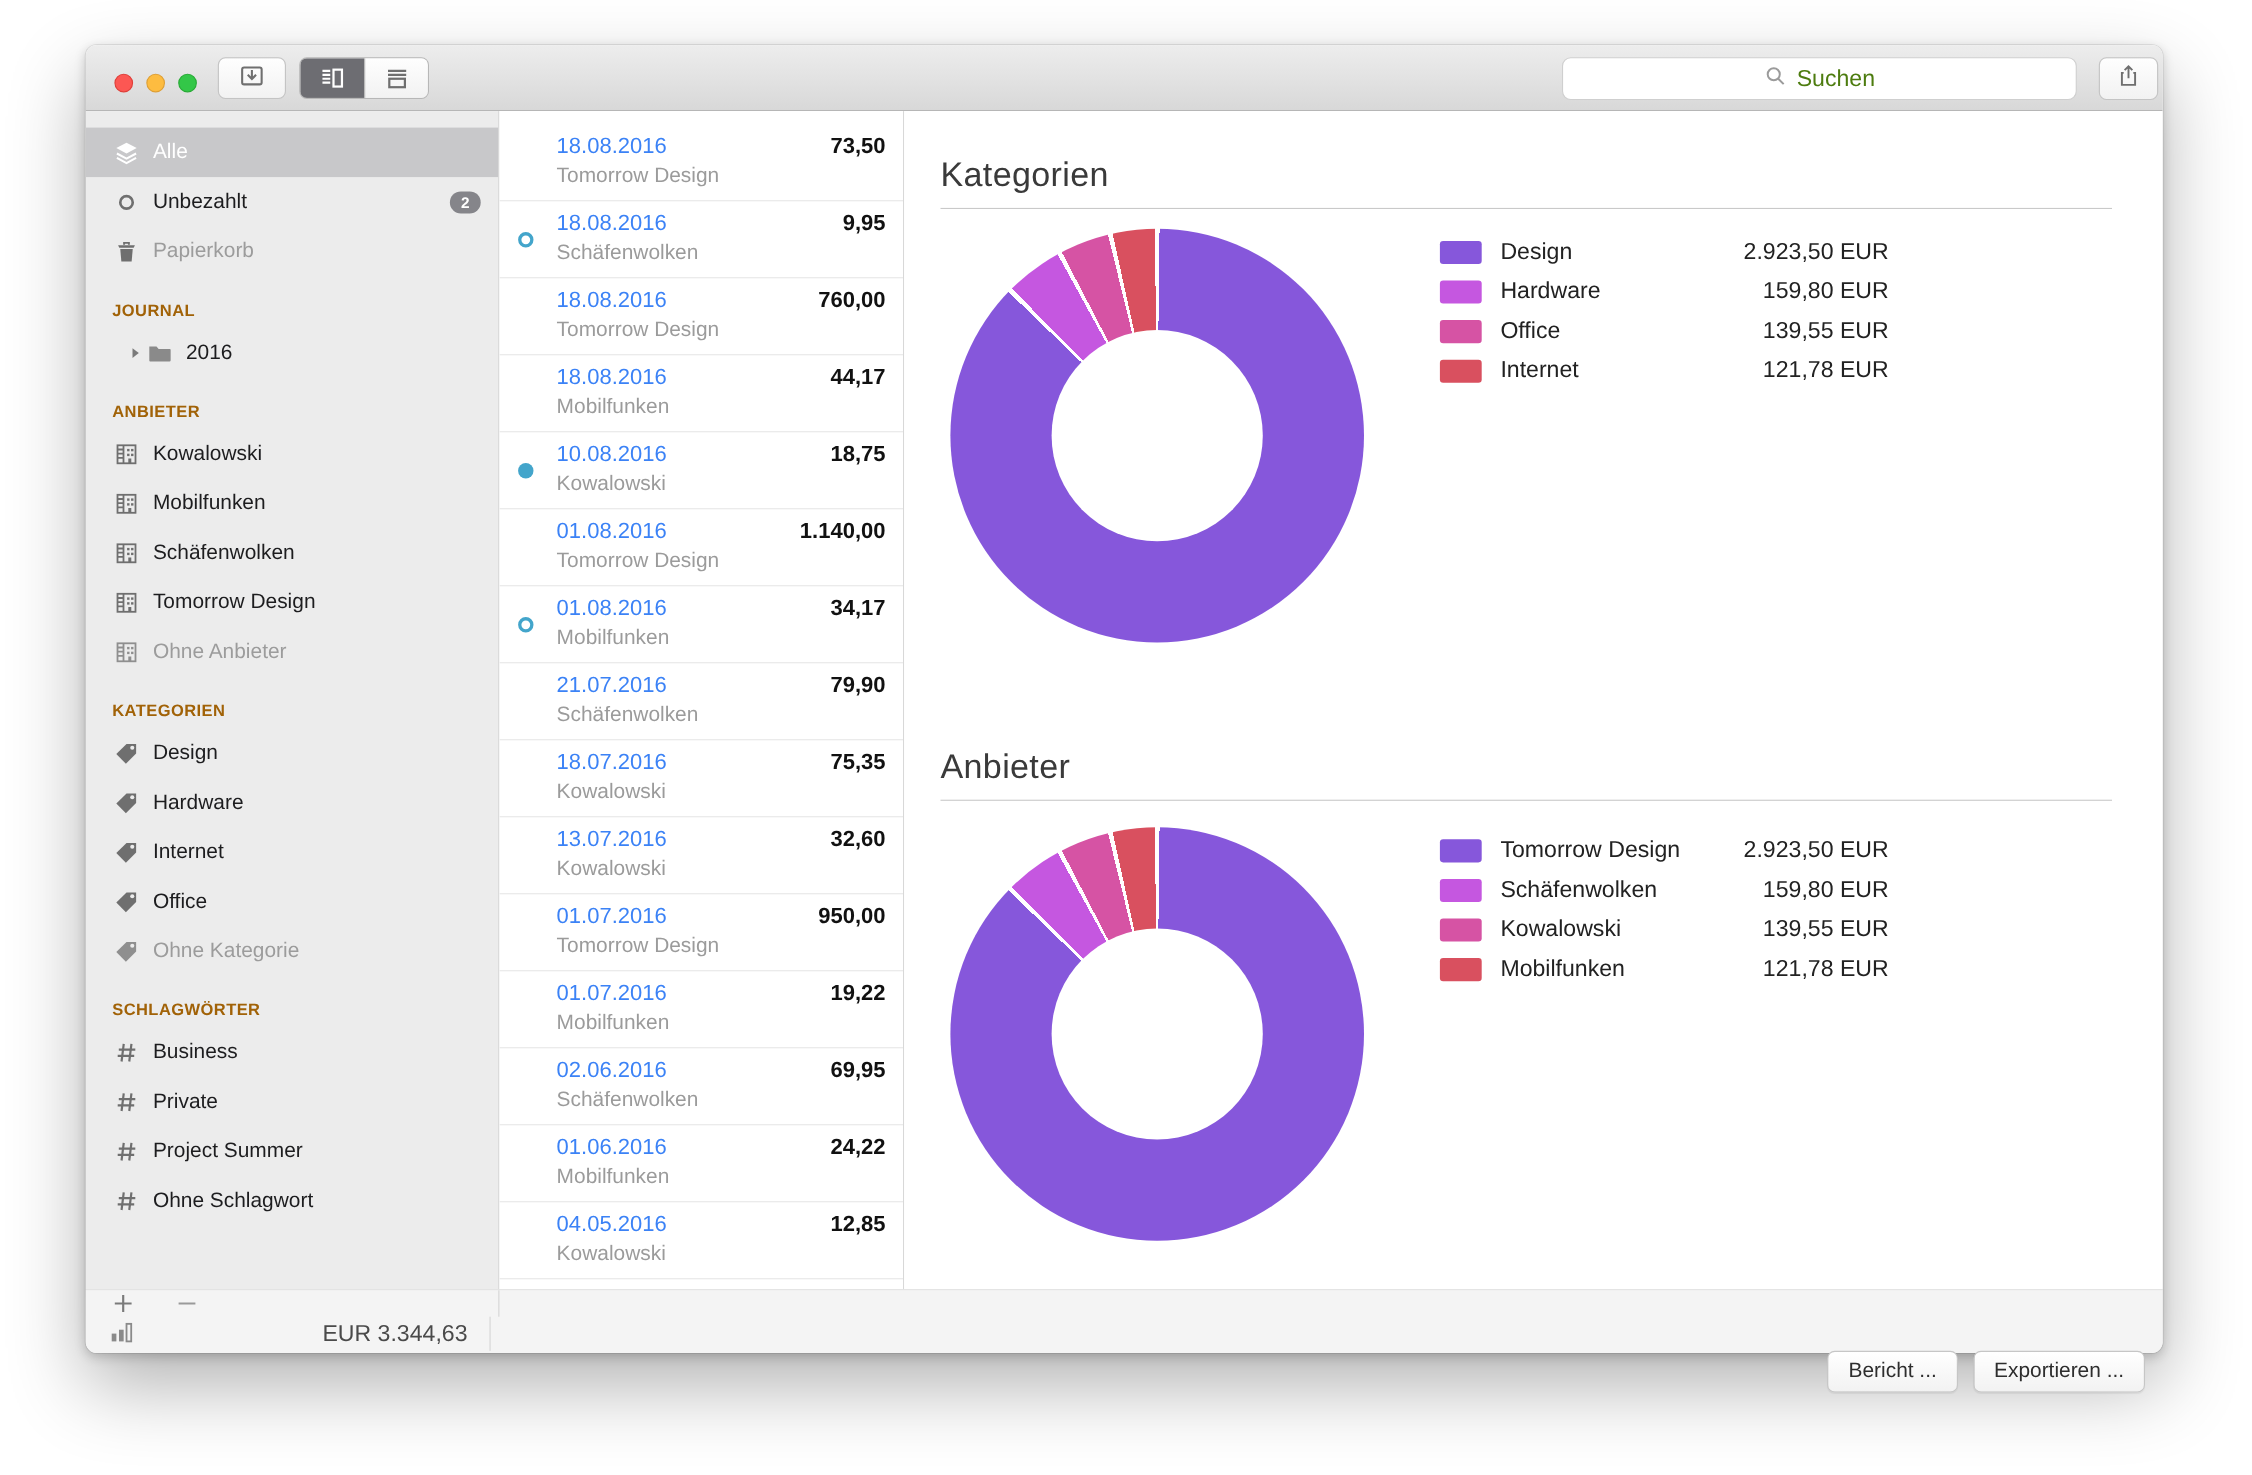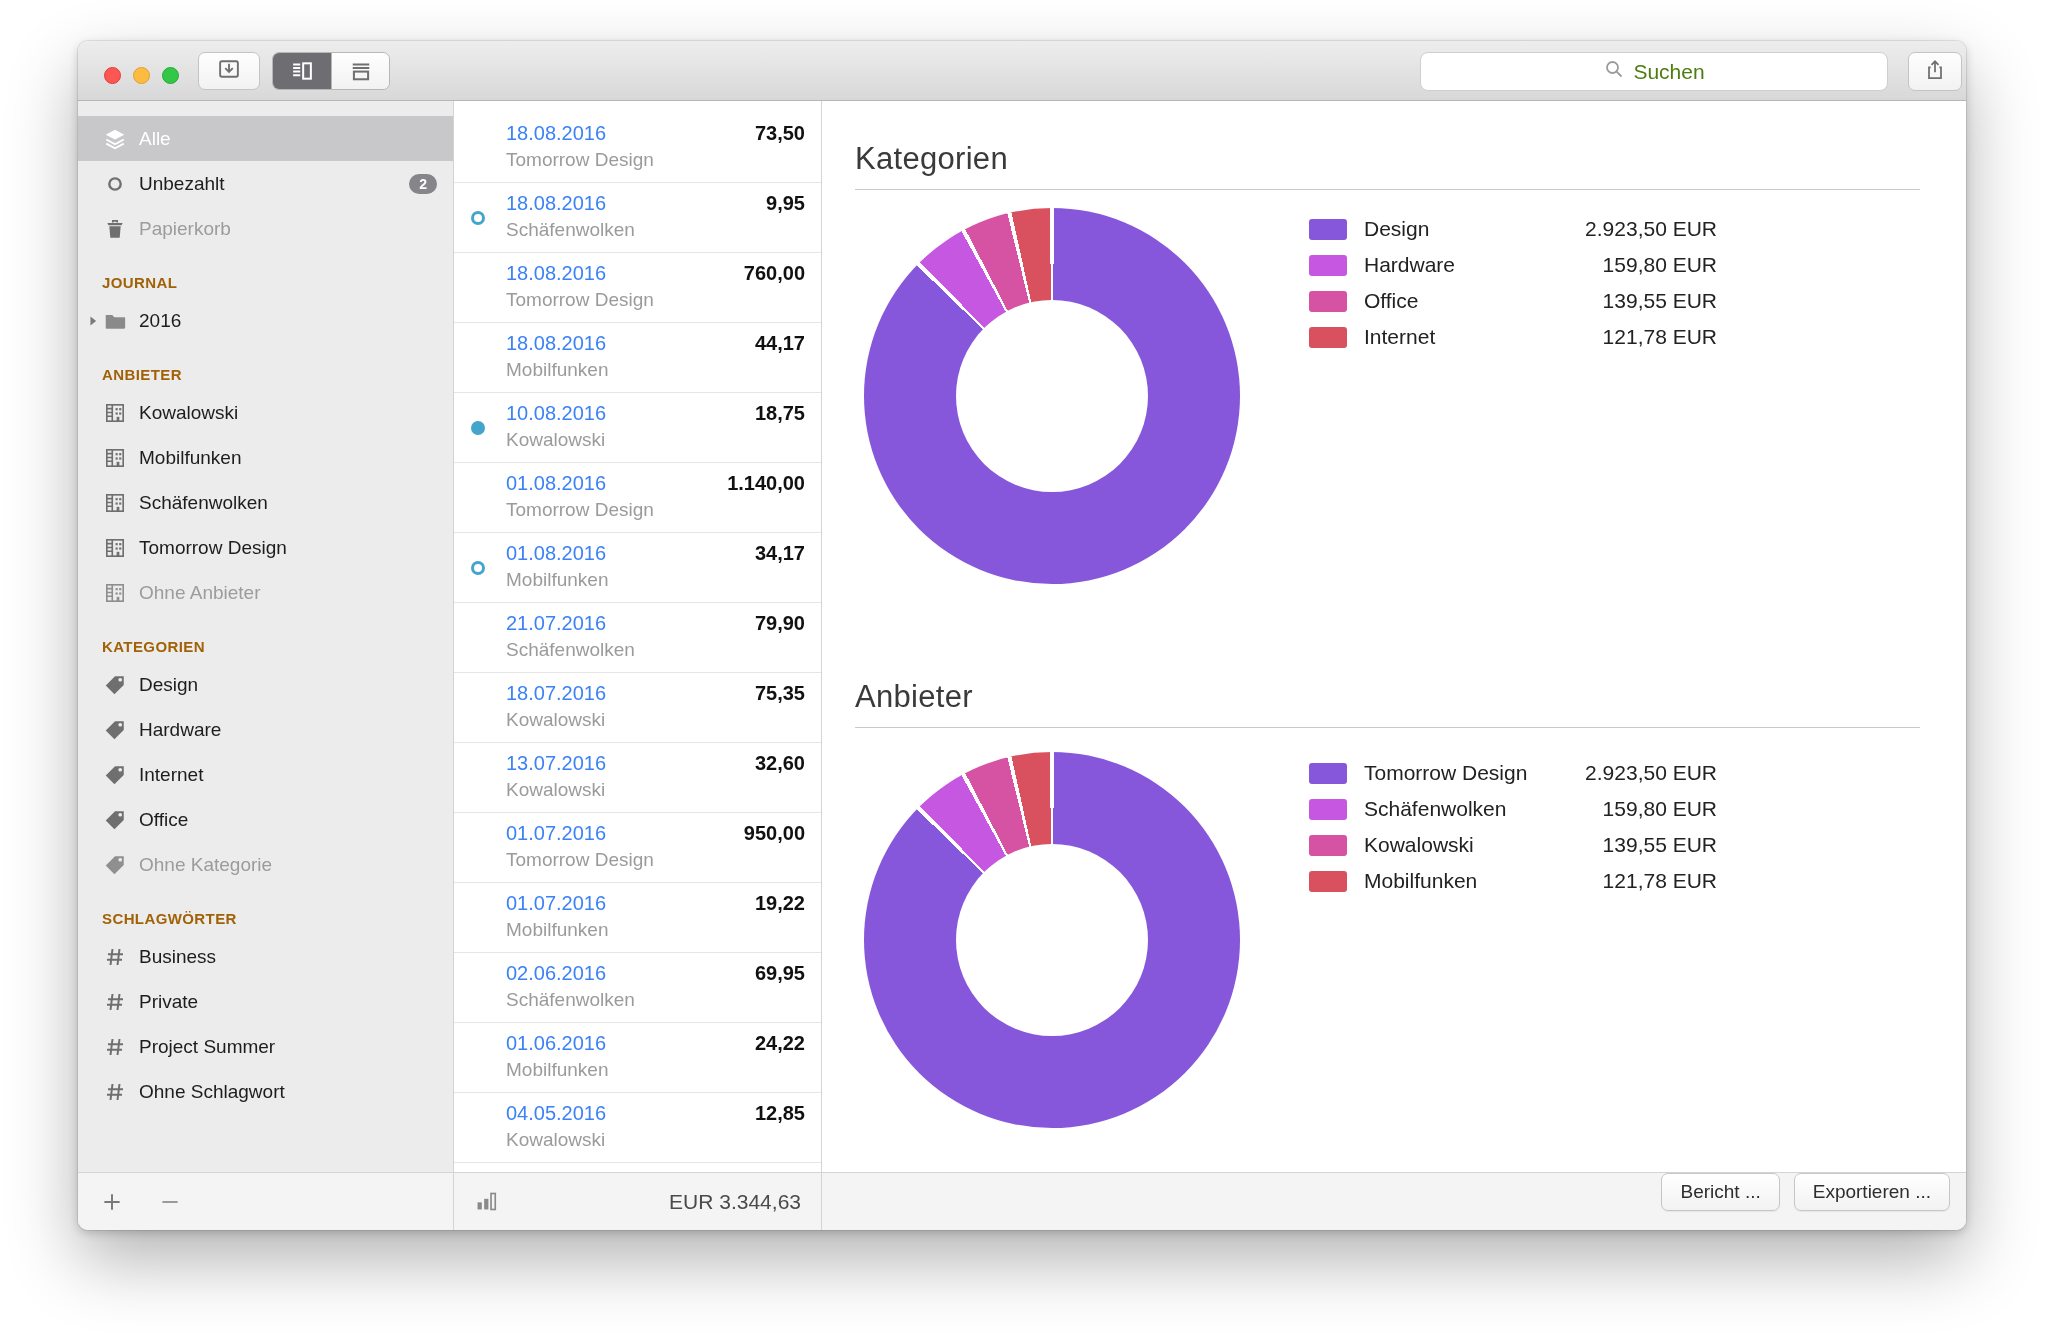--- a/index.html
+++ b/index.html
@@ -41,21 +41,21 @@
   
   .sb-row { display:flex; align-items:center; height:45px; padding:0 16px 0 24px;
     font-size:19px; color:#1d1d1f; white-space:nowrap; }
   .sb-row .ic { width:26px; margin-right:11px; display:flex; align-items:center; justify-content:center; flex:none; }
   .sb-row.selected { background:#c8c8ca; color:#fff; }
   .sb-row.dim { color:#9c9c9c; }
   .badge { margin-left:auto; background:#85858a; color:#fff; font-size:14px; font-weight:bold;
     padding:2px 10px; border-radius:10px; line-height:16px; }
   .sb-header { font-size:15px; font-weight:bold; color:#a16207; letter-spacing:.4px;
     padding-left:24px; margin-top:23px; margin-bottom:7px; }
-  .sb-row.journal { padding-left:6px; }
+  .sb-row.journal { padding-left:23px;margin-left:13px; }
   .sb-row.journal .disc { width:18px; display:flex; justify-content:center; margin-right:0; }
 
   
   .t-row { position:relative; height:70px; border-bottom:1px solid #e6e6e6; padding:9px 16px 0 52px; }
   .t-top { display:flex; align-items:baseline; }
   .t-date { font-size:20px; color:#3b82f6; }
   .t-amt  { margin-left:auto; font-size:20px; font-weight:bold; color:#111; }
   .t-vendor { font-size:19px; color:#9b9b9b; margin-top:4px; }
   .marker { position:absolute; left:17px; top:28px; width:14px; height:14px; border-radius:50%; }
   .m-filled { background:#43a5cb; }
@@ -67,21 +67,21 @@
   .donut { position:absolute; width:376px; height:376px; border-radius:50%; }
   .donut::after { content:''; position:absolute; inset:92px; background:#fff; border-radius:50%; }
   .legend { position:absolute; left:487px; width:408px; }
   .lg-row { display:flex; align-items:center; height:36px; }
   .sw { width:38px; height:21px; border-radius:3px; margin-right:17px; flex:none; }
   .lg-label { font-size:21px; color:#222; }
   .lg-val { margin-left:auto; font-size:21px; color:#222; }
 
   
   .footer { position:absolute; bottom:0; left:0; right:0; height:58px; display:flex;
-    background:#f4f4f4; border-top:1px solid #d4d4d4; border-radius:0 0 10px 10px; }
+    background:#f4f4f4; border-top:1px solid #d4d4d4; border-radius:0 0 10px 10px;flex-direction:column; }
   .f-side { width:376px; border-right:1px solid #d4d4d4; display:flex; align-items:center; gap:34px; padding-left:22px; }
   .f-list { width:368px; border-right:1px solid #d4d4d4; display:flex; align-items:center; padding:0 20px; }
   .f-total { margin-left:auto; font-size:21px; color:#4a4a4a; }
   .f-main { flex:1; display:flex; align-items:flex-start; justify-content:flex-end; gap:14px; padding-right:16px; }
   .btn { background:linear-gradient(#fff,#f2f2f2); border:1px solid #c6c6c6; border-radius:7px;
     padding:7px 18px; font-size:19px; color:#2e2e2e; box-shadow:0 1px 1px rgba(0,0,0,.06); }
   .pm { color:#7a7a7a; display:flex; align-items:center; }
 </style>
 </head>
 <body>

